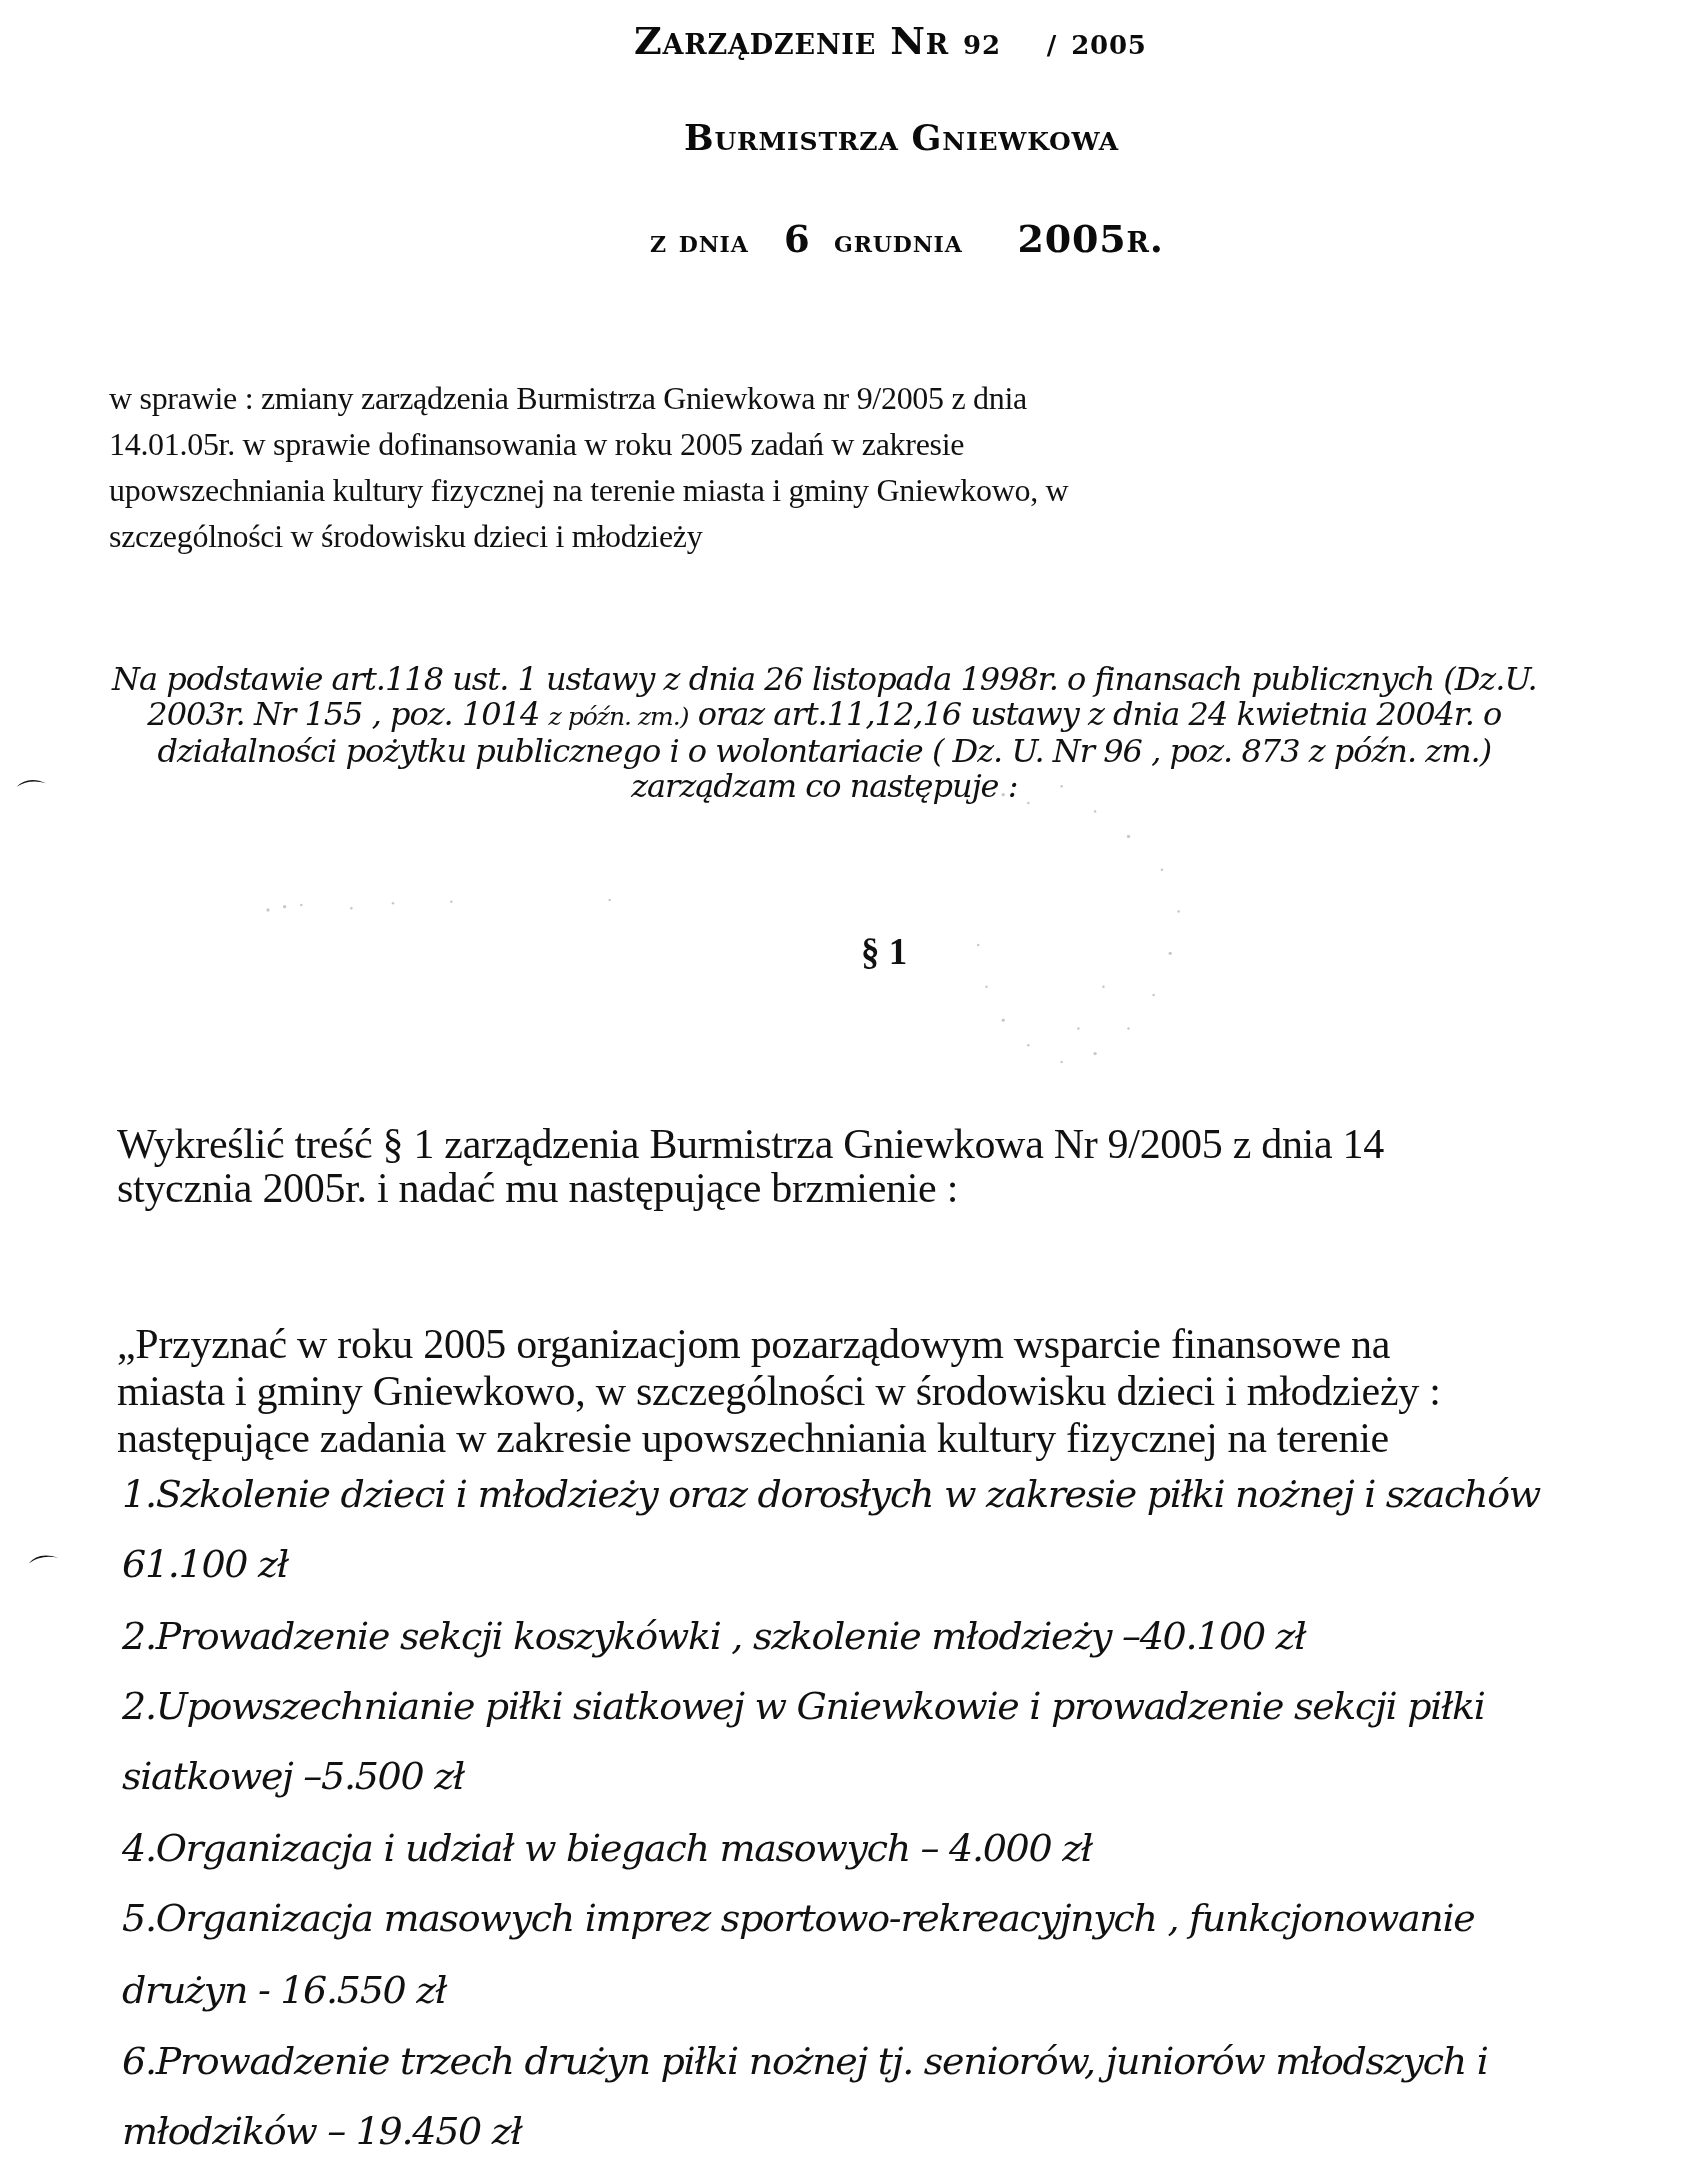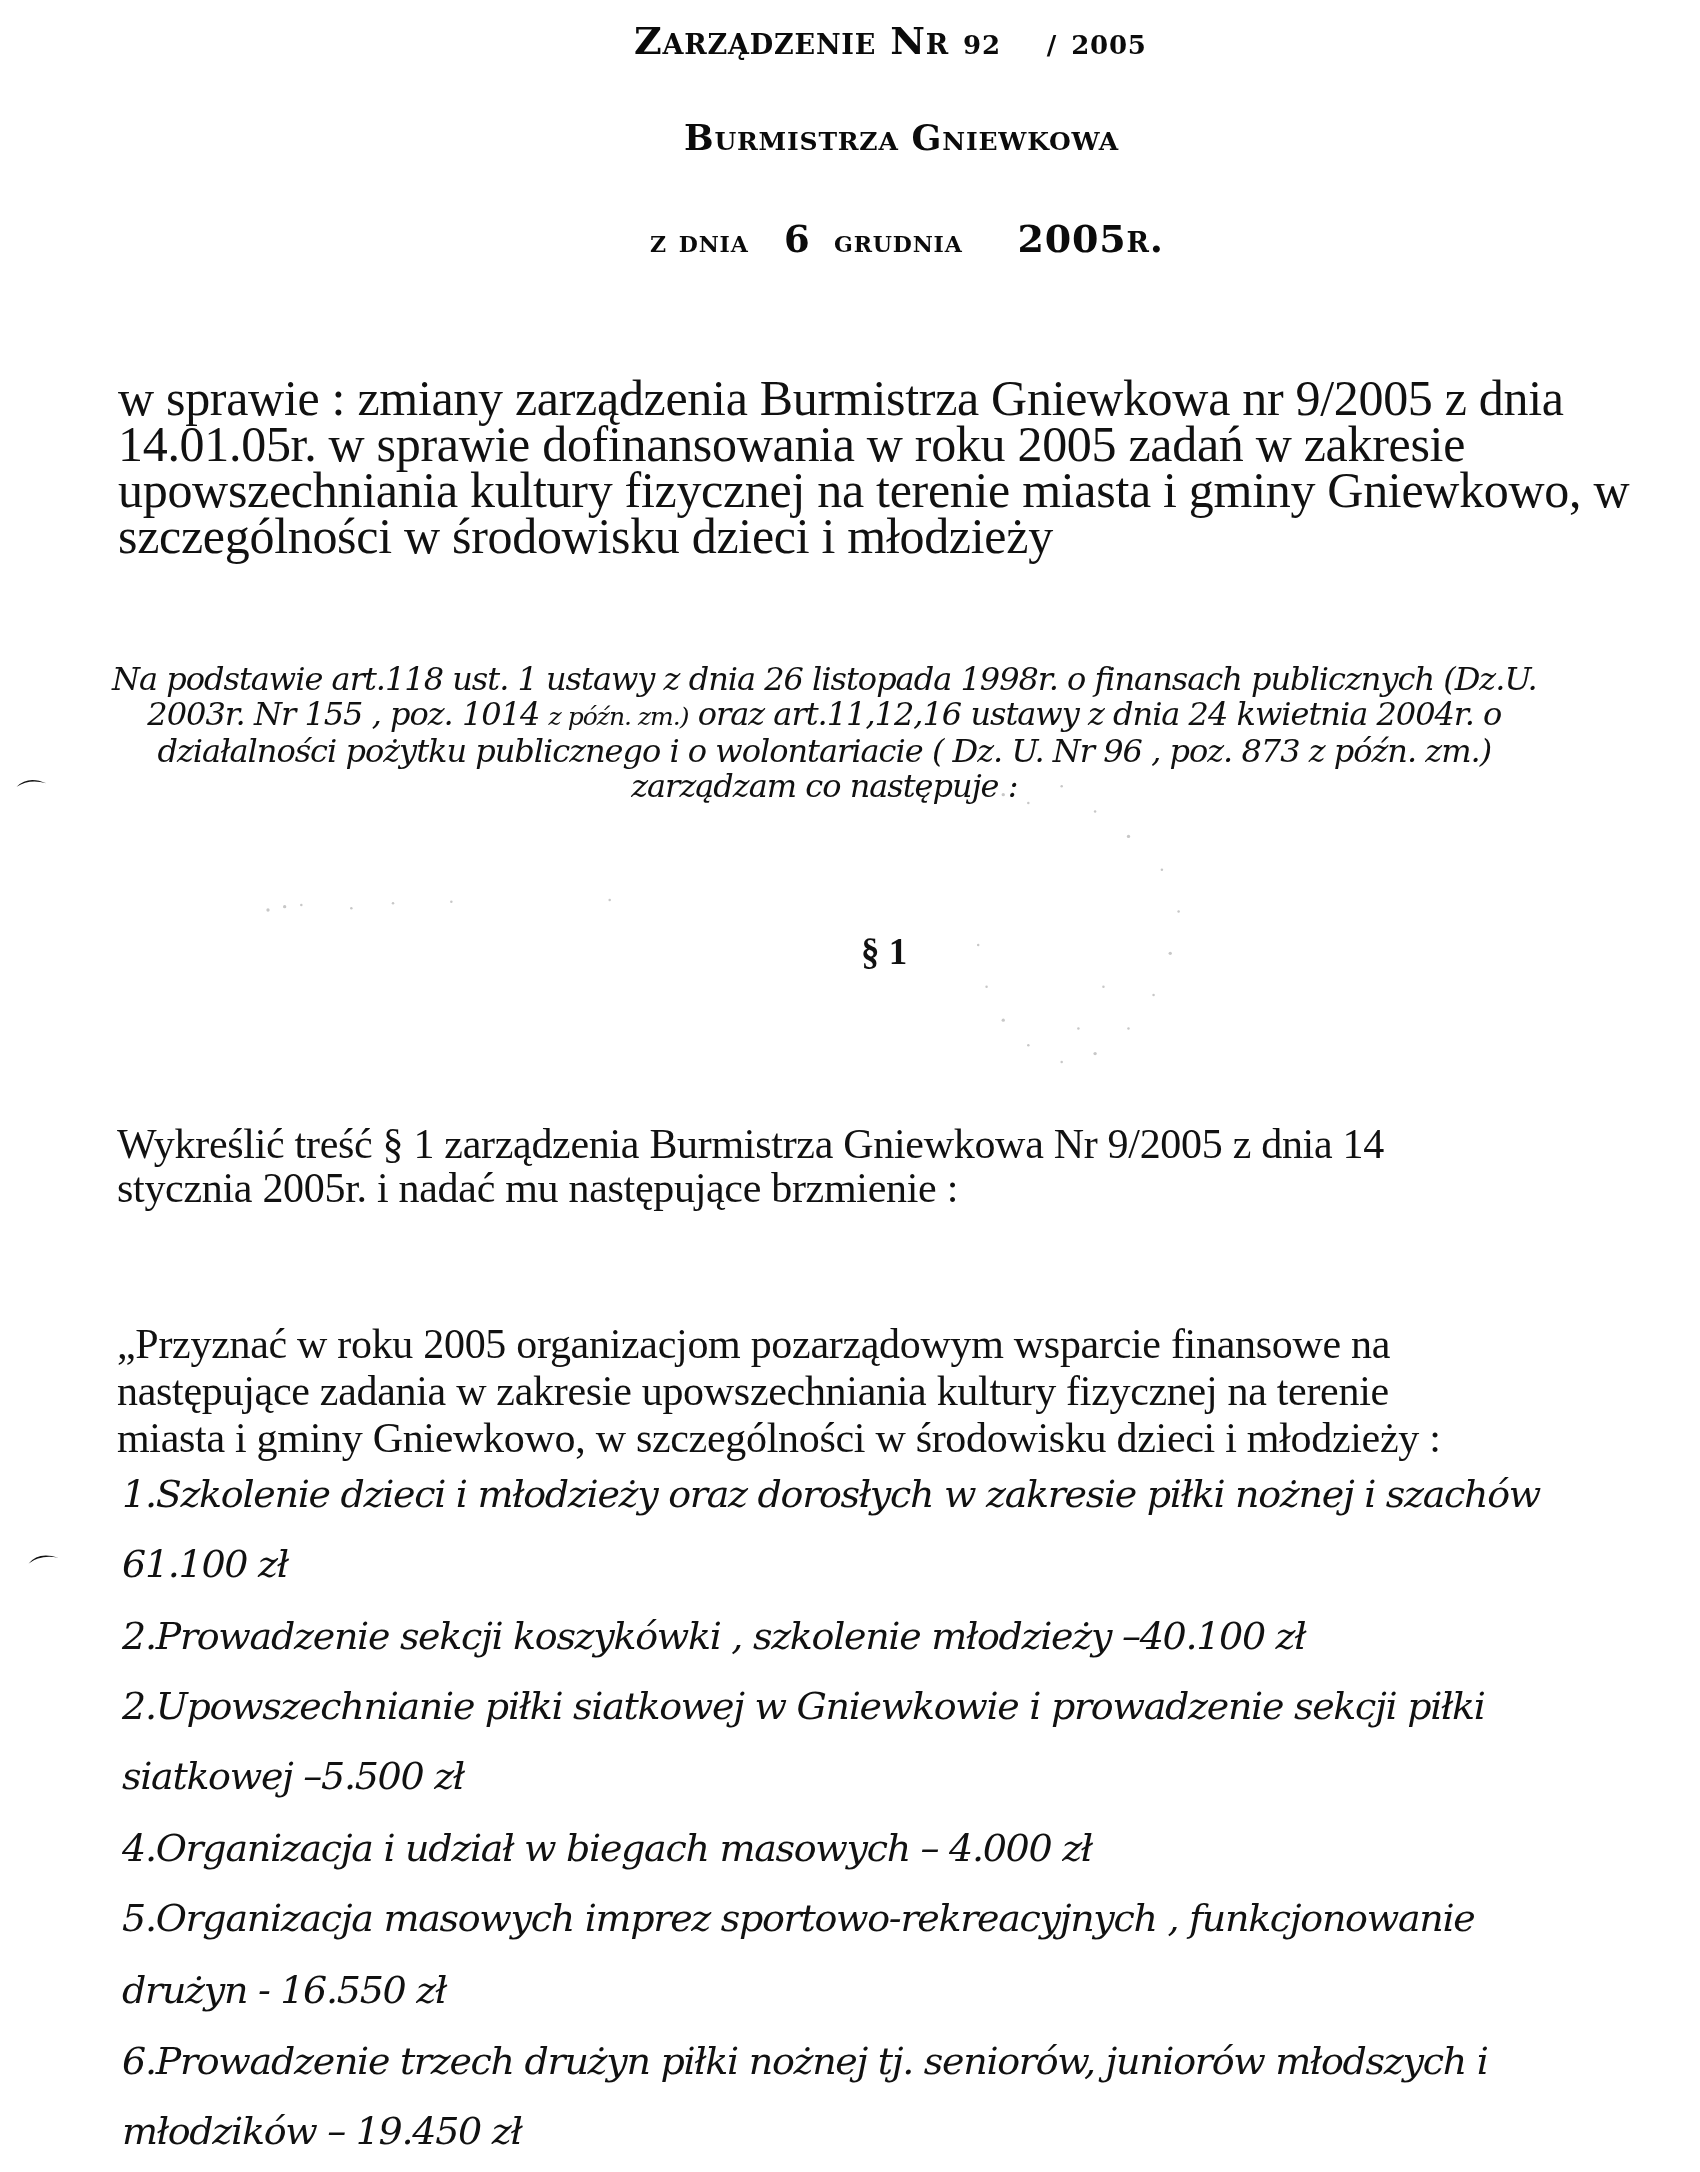--- a/index.html
+++ b/index.html
@@ -31,22 +31,22 @@
     .hdr-title { top: 18.4px; left: 634px; font-size: 38px; }
     .hdr-title .num { font-variant: normal; font-size: 26px; }
     .hdr-title .slash { margin-left: 32px; }
     .hdr-sub   { top: 117px; left: 684px; font-size: 35px; }
     .hdr-date  { top: 216px; left: 650px; font-size: 32px; }
     .hdr-date .day { font-size: 37px; font-variant: normal; margin: 0 11.7px 0 23.4px; }
     .hdr-date .yr  { font-size: 38px; margin-left: 43px; }
 
     
     .subject {
-      top: 375px; left: 118px;
-      font-size: 50px;
+      top: 375px; left: 109px;
+      font-size: 32px;
       line-height: 46px;
       font-family: "Liberation Serif", serif;
       letter-spacing: -0.3px;
     }
 
     
     .basis {
       top: 662px; left: 112px;
       font-size: 32px;
       line-height: 35px;
@@ -180,22 +180,22 @@
 
 <div class="abs para-sign">§ 1</div>
 
 <div class="abs clause">
   <div>Wykreślić treść § 1 zarządzenia Burmistrza Gniewkowa Nr 9/2005 z dnia 14</div>
   <div>stycznia 2005r. i nadać mu następujące brzmienie  :</div>
 </div>
 
 <div class="abs quote">
   <div>„Przyznać w roku 2005 organizacjom pozarządowym wsparcie finansowe na</div>
+  <div>miasta i gminy Gniewkowo, w szczególności w środowisku dzieci i młodzieży  :</div>
   <div>następujące zadania w zakresie upowszechniania kultury fizycznej na terenie</div>
-  <div>miasta i gminy Gniewkowo, w szczególności w środowisku dzieci i młodzieży  :</div>
 </div>
 
 <div class="task-line" style="top:1472px;">1.Szkolenie dzieci i młodzieży oraz dorosłych w zakresie piłki nożnej i szachów</div>
 <div class="task-line" style="top:1542px;">61.100 zł</div>
 <svg class="mark" style="left:27px; top:1551px;" viewBox="0 0 40 16">
   <path d="M2 15 Q14 0 38 8 Q16 4 2 15 Z" fill="#111"></path>
 </svg>
 <div class="task-line" style="top:1614px;">2.Prowadzenie sekcji koszykówki  , szkolenie młodzieży –40.100 zł</div>
 <div class="task-line" style="top:1684px;">2.Upowszechnianie piłki siatkowej w Gniewkowie i prowadzenie sekcji piłki</div>
 <div class="task-line" style="top:1754px;">siatkowej –5.500 zł</div>

